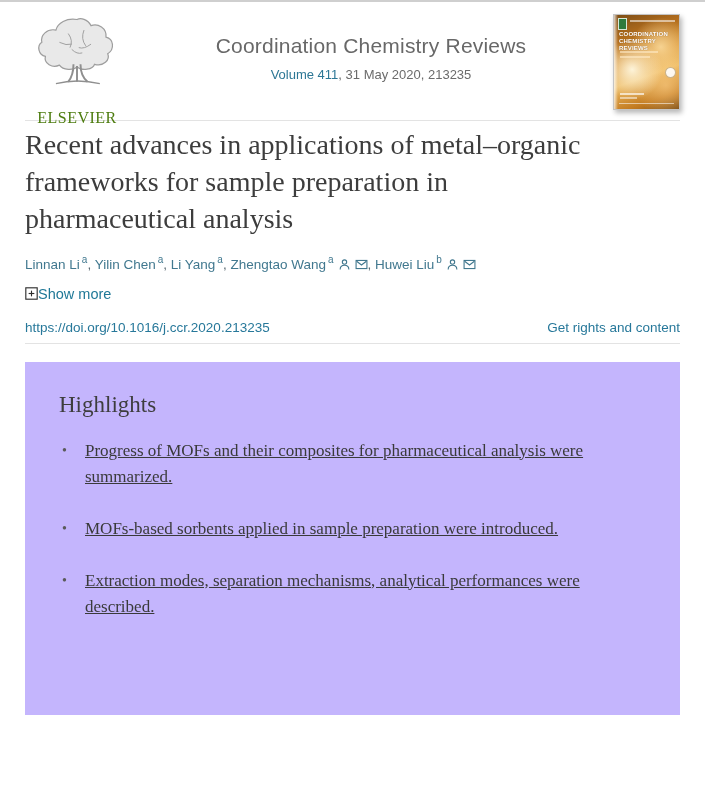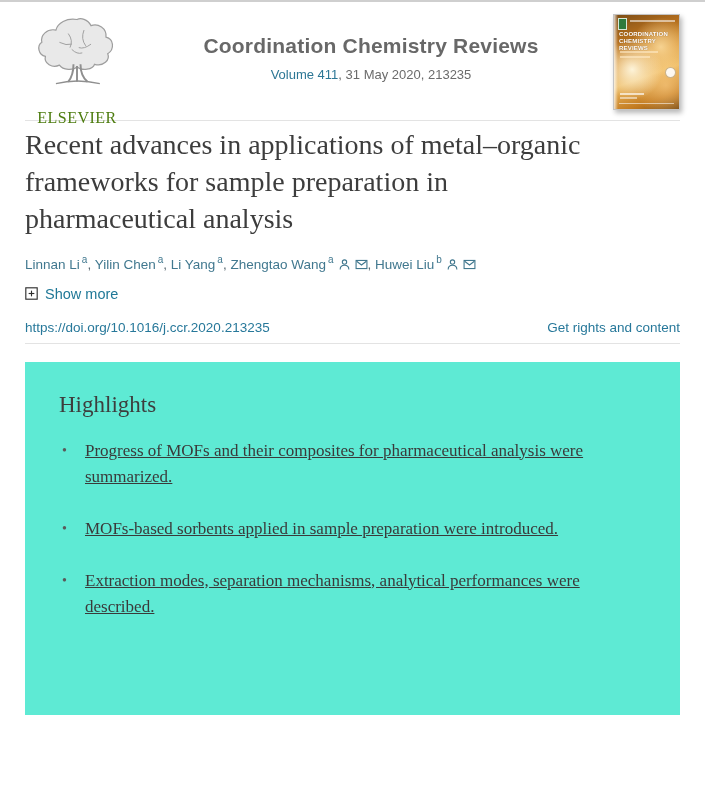--- a/index.html
+++ b/index.html
@@ -5,21 +5,21 @@
   * { margin:0; padding:0; box-sizing:border-box; }
   html,body { background:#ffffff; }
   body { width:705px; height:790px; overflow:hidden; font-family:"Liberation Sans", sans-serif; }
   .page { width:705px; height:790px; border-top:2px solid #cfcfcf; background:#fff; }
 
   
   .header { display:flex; align-items:flex-start; margin:0 25px; padding-top:10px; height:110px; }
   .logo { width:104px; text-align:center; cursor:pointer; padding-top:4px; }
   .logo-word { font-family:"Liberation Serif", serif; color:#4d7c0f; font-size:16px; letter-spacing:.5px; margin-top:17px; }
   .journal-meta { flex:1; text-align:center; padding-top:22px; }
-  .journal-title { font-weight:700; font-size:21px; color:#686868; letter-spacing:.2px; cursor:pointer; }
+  .journal-title { font-weight:400; font-size:21px; color:#686868; letter-spacing:.2px; cursor:pointer; }
   .volume-line { margin-top:9px; font-size:13px; color:#6b6b6b; }
   .volume-line a { color:#2d7795; text-decoration:none; cursor:pointer; }
 
   
   .cover { position:relative; width:67px; height:96px; margin-top:2px; border:1px solid #c4c4c4;
            box-shadow:2px 3px 5px rgba(0,0,0,.28); cursor:pointer; overflow:hidden;
            background-image:
              radial-gradient(circle at 28% 58%, rgba(255,248,225,.95), rgba(255,248,225,0) 42%),
              radial-gradient(circle at 72% 34%, rgba(255,228,170,.8), rgba(255,228,170,0) 38%),
              radial-gradient(circle at 80% 75%, rgba(255,210,140,.6), rgba(255,210,140,0) 35%),
@@ -43,28 +43,28 @@
   
   .article-head { margin:0 25px; }
   .type-label { font-family:"Liberation Serif", serif; font-size:14px; color:#5c5c5c; margin-top:15px; }
   .article-title { font-family:"Liberation Serif", serif; font-weight:400; font-size:28px; line-height:37px;
            color:#3d3d3d; margin-top:5px; max-width:590px; }
   .authors { margin-top:17px; font-size:13.5px; color:#5a6a72; }
   .author-name { color:#41788f; text-decoration:none; cursor:pointer; }
   .authors sup { color:#41788f; font-size:10px; margin-left:2px; }
   .a-icon { width:13px; height:13px; vertical-align:-2px; margin-left:4px; color:#3d7globalThis; color:#3d7globa; }
   svg.a-icon { color:#3f768d; }
-  .show-more { display:flex; align-items:center; gap:7px; background:none; border:none; cursor:pointer;
+  .show-more { display:flex; align-items:center; gap:0; background:none; border:none; cursor:pointer;
            margin-top:14px; padding:0; }
   .show-more-label { color:#1f7897; font-size:14.5px; }
   .doi-row { display:flex; justify-content:space-between; align-items:flex-start; margin-top:18px; font-size:13.5px; }
   .doi-row a { color:#27789a; text-decoration:none; cursor:pointer; }
 
   
-  .highlights { margin:18px 25px 0; height:353px; background:#5eead4; padding:30px 30px 20px 34px; overflow:hidden; }
+  .highlights { margin:18px 25px 0; height:353px; background:#c4b5fd; padding:30px 30px 20px 34px; overflow:hidden; }
   .highlights h3 { font-family:"Liberation Serif", serif; font-weight:400; font-size:23px; color:#3d3d3d; margin-bottom:20px; }
   .highlights ul { list-style:none; }
   .highlights li { position:relative; padding-left:26px; margin-bottom:26px; max-width:568px;
            font-family:"Liberation Serif", serif; font-size:17px; line-height:26px; color:#3a3a3a;text-decoration:underline; }
   .highlights li::before { content:"•"; position:absolute; left:3px; top:0; color:#5a5a5a; font-size:14px; }
 </style>
 </head>
 <body>
 
 <div class="page">

